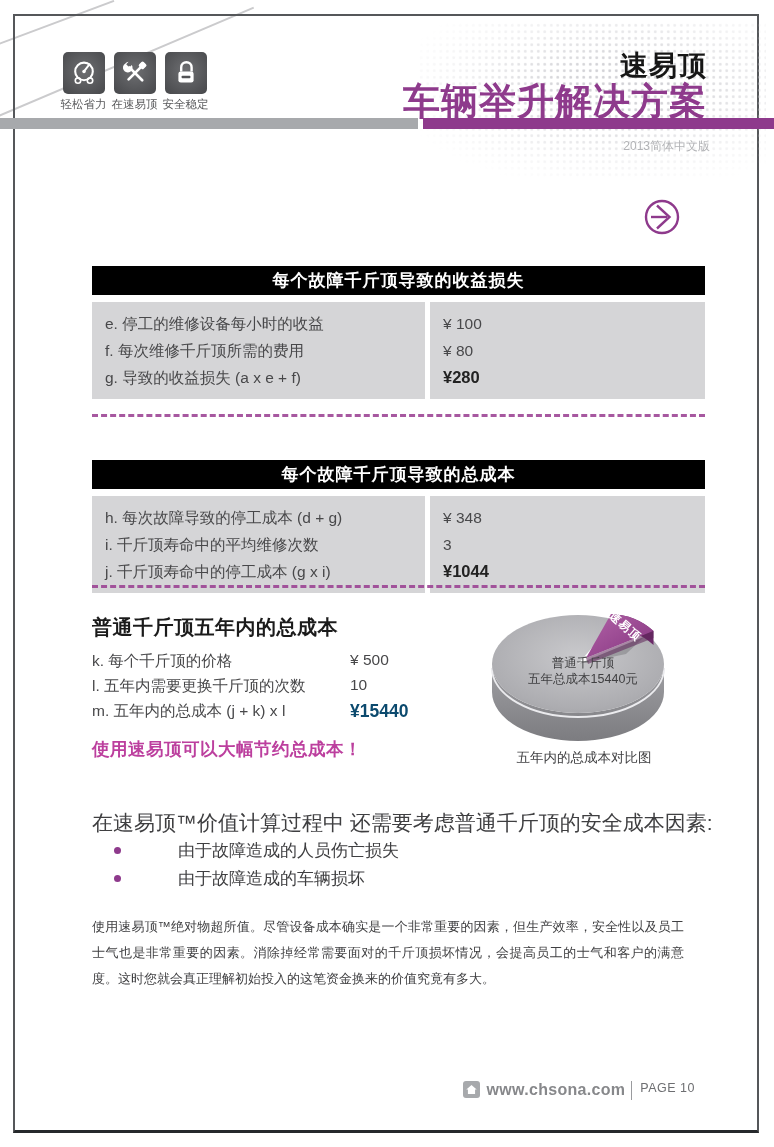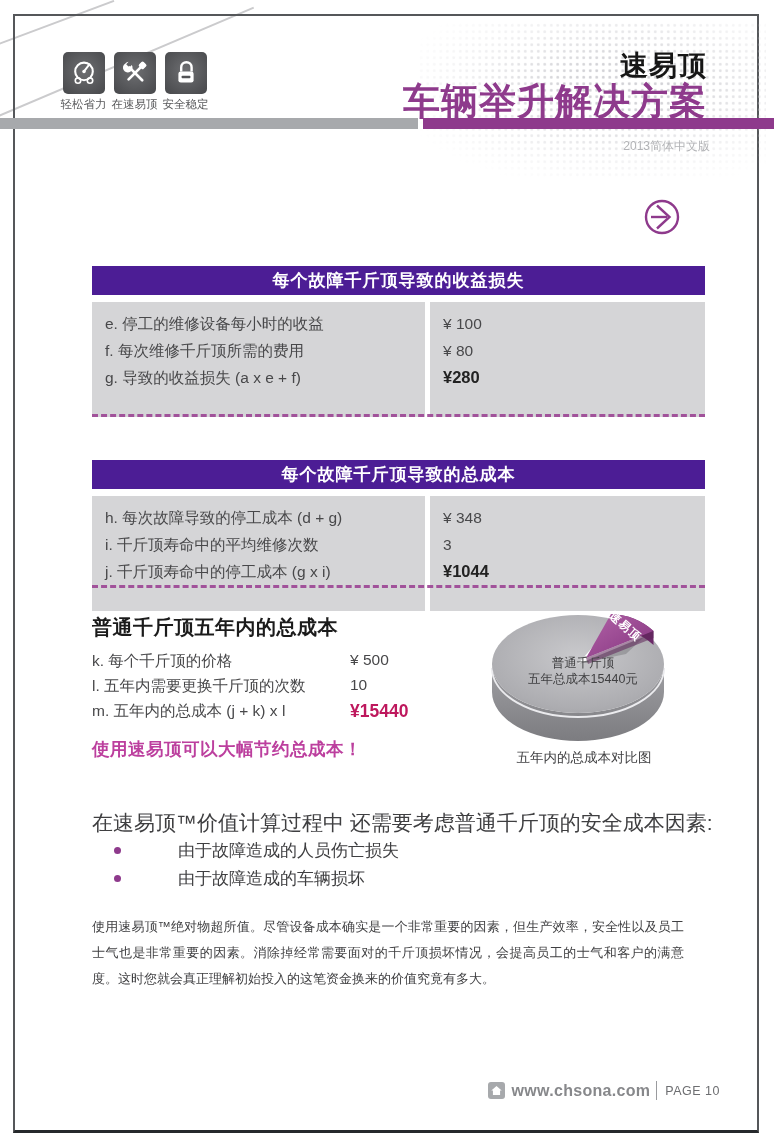--- a/index.html
+++ b/index.html
@@ -37,39 +37,39 @@
   .main-title { position:absolute; right:67px; top:77px; font-size:37px; font-weight:bold;
                 color:#8e3a8c; letter-spacing:1px; white-space:nowrap; }
   .bar-gray   { position:absolute; left:0; top:118px; width:418px; height:11px; background:#a7a9ac; }
   .bar-purple { position:absolute; left:423px; top:118px; width:351px; height:11px; background:#8e3a8c; }
   .edition { position:absolute; right:64px; top:138px; font-size:12px; color:#b2b3b6; }
 
   .arrow-wrap { position:absolute; left:643px; top:198px; width:38px; height:38px; }
 
   
   .vtable { position:absolute; left:92px; width:613px; }
-  .vtable-header { height:29px; background:#4c1d95; color:#fff; font-weight:bold; font-size:17px;
+  .vtable-header { height:29px; background:#000000; color:#fff; font-weight:bold; font-size:17px;
                    text-align:center; line-height:29px; letter-spacing:1px; }
   .vtable-body { display:flex; gap:5px; margin-top:7px; }
-  .vcell { background:#d5d5d7; height:115px; padding:8px 0 0 13px; }
+  .vcell { background:#d5d5d7; height:97px; padding:8px 0 0 13px; }
   .vcell-labels { width:333px; }
   .vcell-values { width:275px; }
   .vrow { font-size:15.5px; color:#48484a; line-height:27px; white-space:nowrap; }
   .vrow.bold { font-weight:bold; color:#222; font-size:16.5px; }
 
   .dashline { position:absolute; left:92px; width:613px; height:0; border-top:3px dashed #983c90; opacity:.85; }
 
   
   .sec-title { position:absolute; left:92px; top:614px; font-size:20px; font-weight:bold;
                color:#1b1b1b; letter-spacing:.5px; }
   .fy-rows { position:absolute; left:92px; top:651px; width:370px; }
   .fy-row { display:flex; height:25px; align-items:flex-start; }
   .fy-label { width:258px; font-size:15.5px; color:#48484a; white-space:nowrap; }
   .fy-value { font-size:15.5px; color:#48484a; }
-  .fy-row.bold .fy-value { font-weight:bold; color:#be185d; font-size:17.5px; }
+  .fy-row.bold .fy-value { font-weight:bold; color:#0c4a6e; font-size:17.5px; }
   .highlight { position:absolute; left:92px; top:737px; font-size:17.5px; font-weight:bold;
                color:#bc3f9e; letter-spacing:.5px; }
 
   
   .pie-wrap { position:absolute; left:478px; top:602px; width:220px; height:175px; }
   .pie-svg { position:absolute; left:0; top:0; }
   .pie-label1 { position:absolute; left:5px; top:53px; width:200px; text-align:center;
                 font-size:12.5px; color:#404042; }
   .pie-label2 { position:absolute; left:5px; top:69px; width:200px; text-align:center;
                 font-size:12.5px; color:#404042; }
@@ -82,21 +82,21 @@
   
   .intro { position:absolute; left:92px; top:809px; font-size:21px; color:#3f3f41; white-space:nowrap; }
   .bullets { position:absolute; left:114px; top:836px; }
   .bullet-row { display:flex; align-items:center; height:28px; }
   .bullet-dot { width:7px; height:7px; border-radius:50%; background:#8e3a8c; margin-right:9px; }
   .bullet-text { font-size:17px; color:#3f3f41;margin-left:48px; }
   .paragraph { position:absolute; left:92px; top:914px; width:592px; font-size:13px;
                line-height:25.8px; color:#3f3f41; text-align:justify; }
 
   
-  .footer { position:absolute; right:54px; top:1081px; display:flex; align-items:center; }
+  .footer { position:absolute; right:79px; top:1081px; display:flex; }
   .home-tile { width:17px; height:17px; background:#a7a9ac; border-radius:3px;
                display:flex; align-items:center; justify-content:center; margin-right:7px; }
   .site { font-size:16px; font-weight:bold; color:#87888b; letter-spacing:.3px; }
   .foot-div { width:1px; height:19px; background:#9a9b9e; margin:0 8px 0 6px; }
   .page-num { font-size:12.5px; color:#6d6e71; letter-spacing:.5px; }
 </style>
 </head>
 <body>
 
 <div class="canvas">

